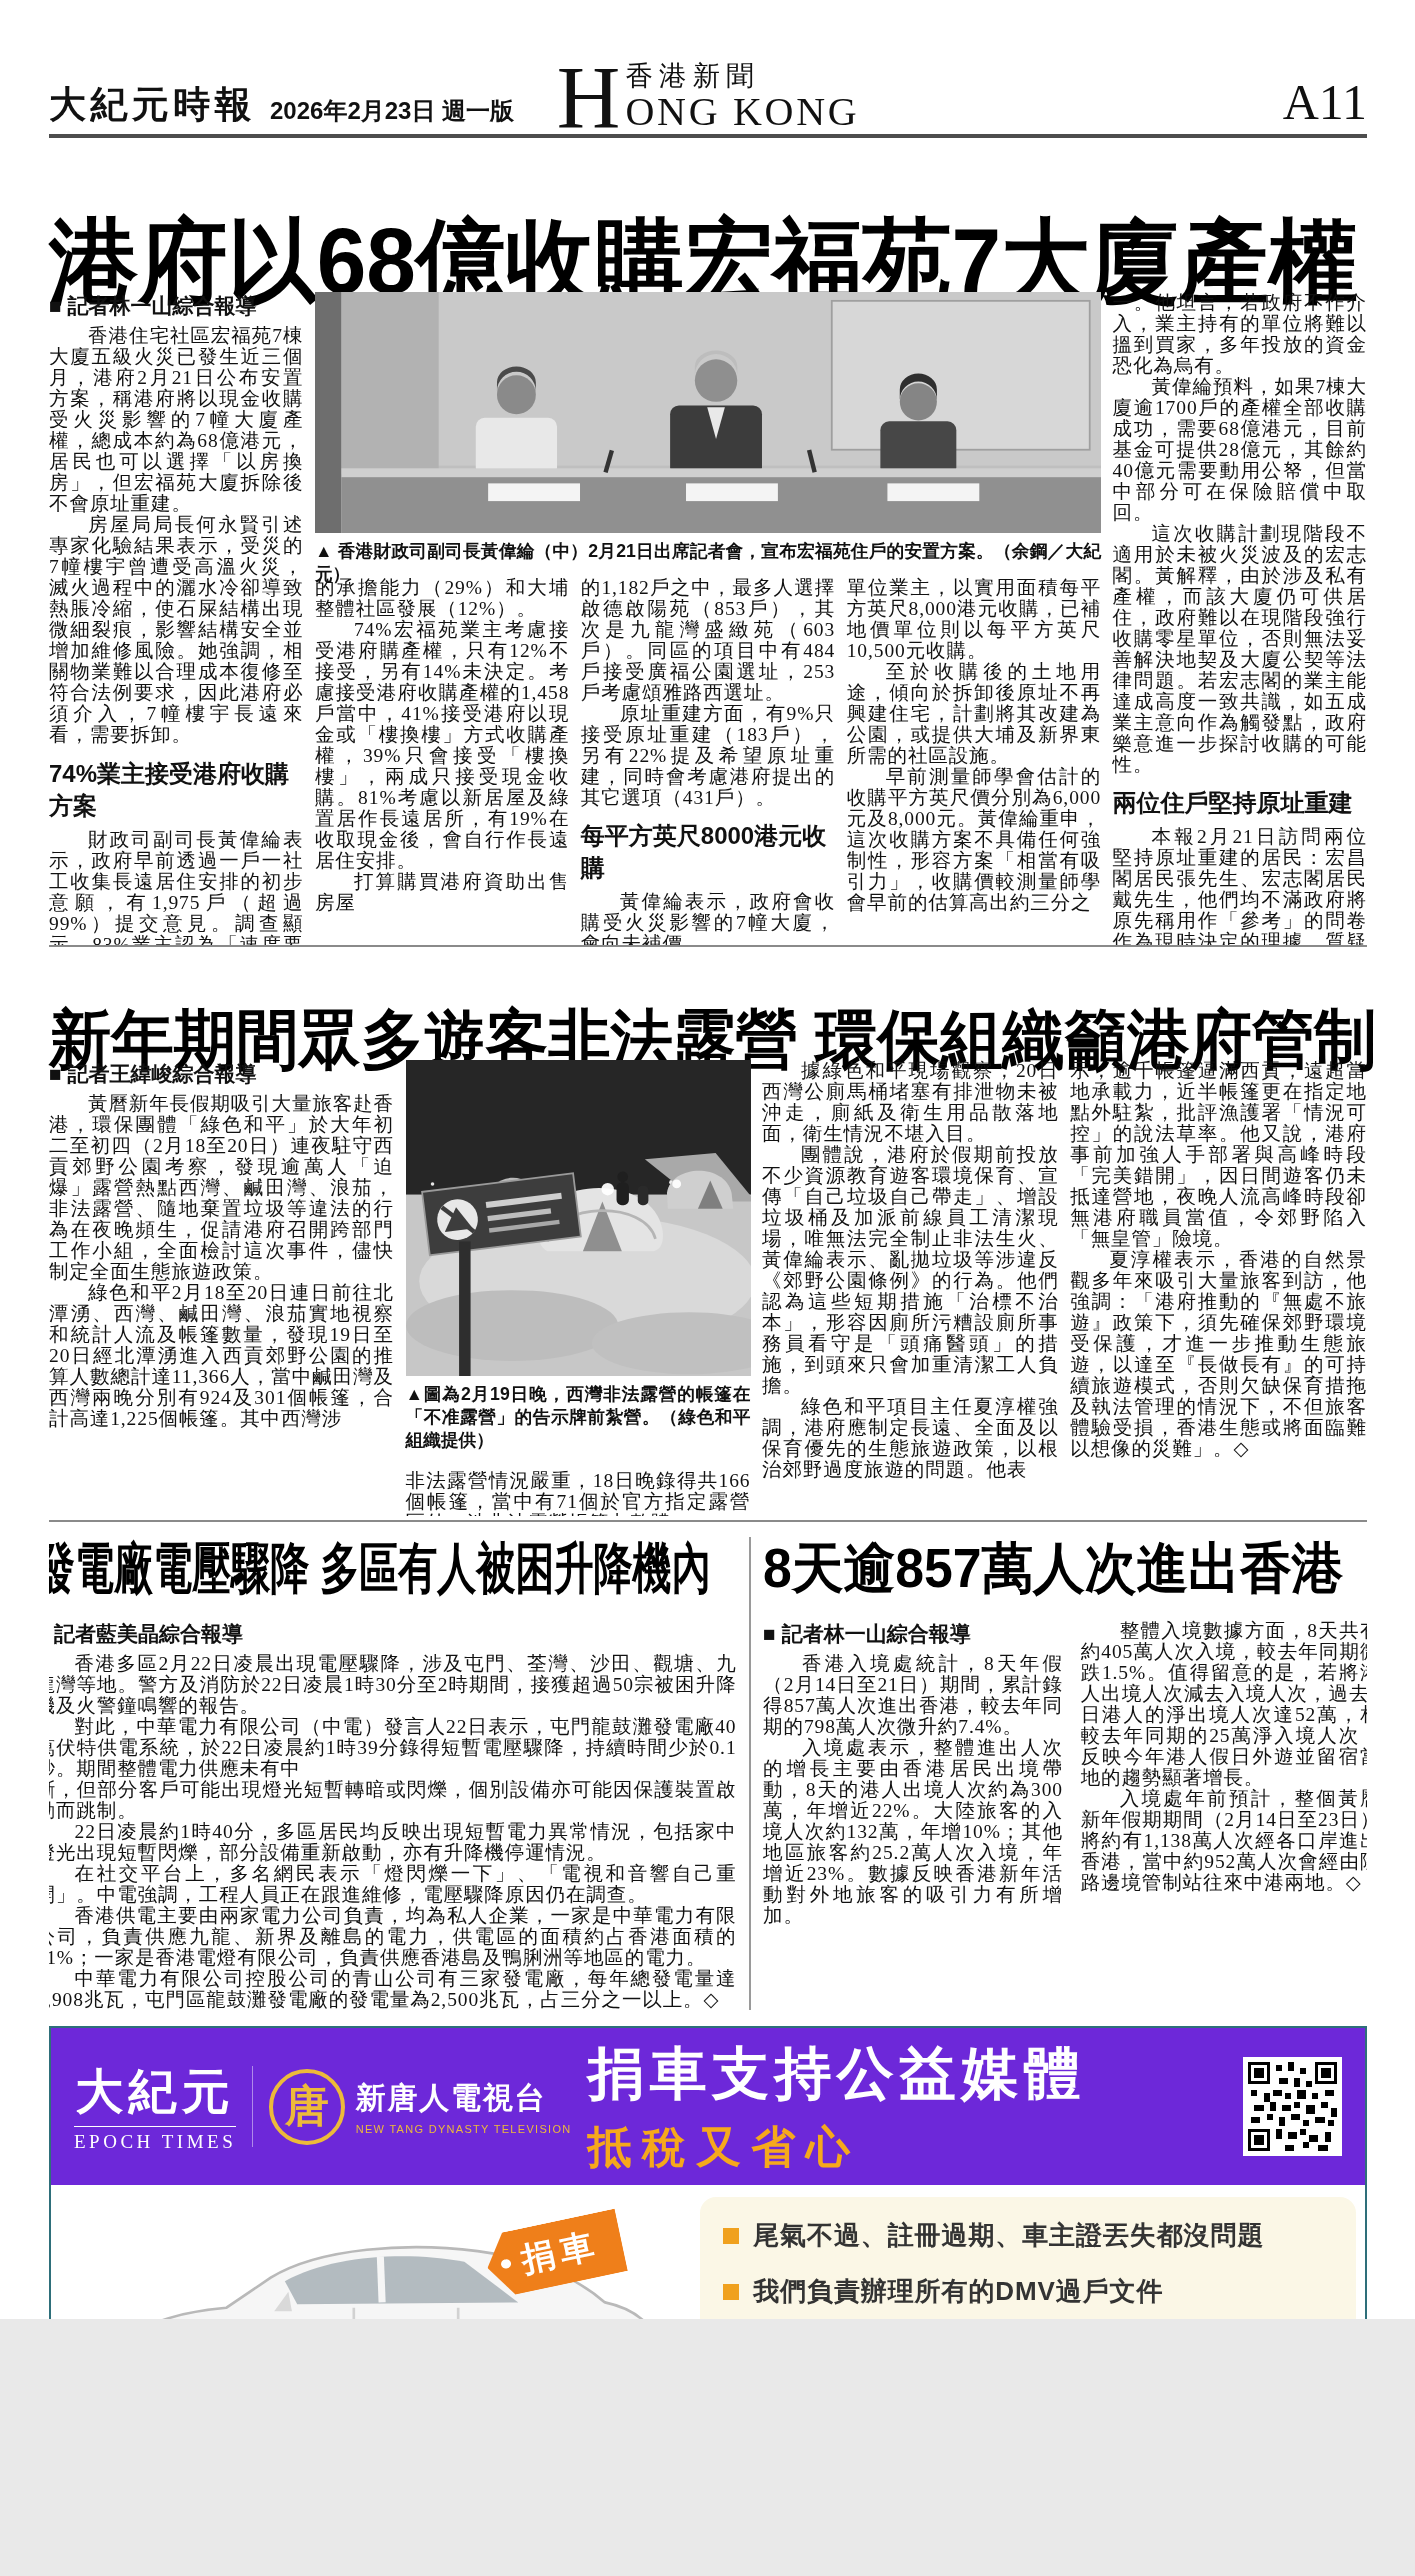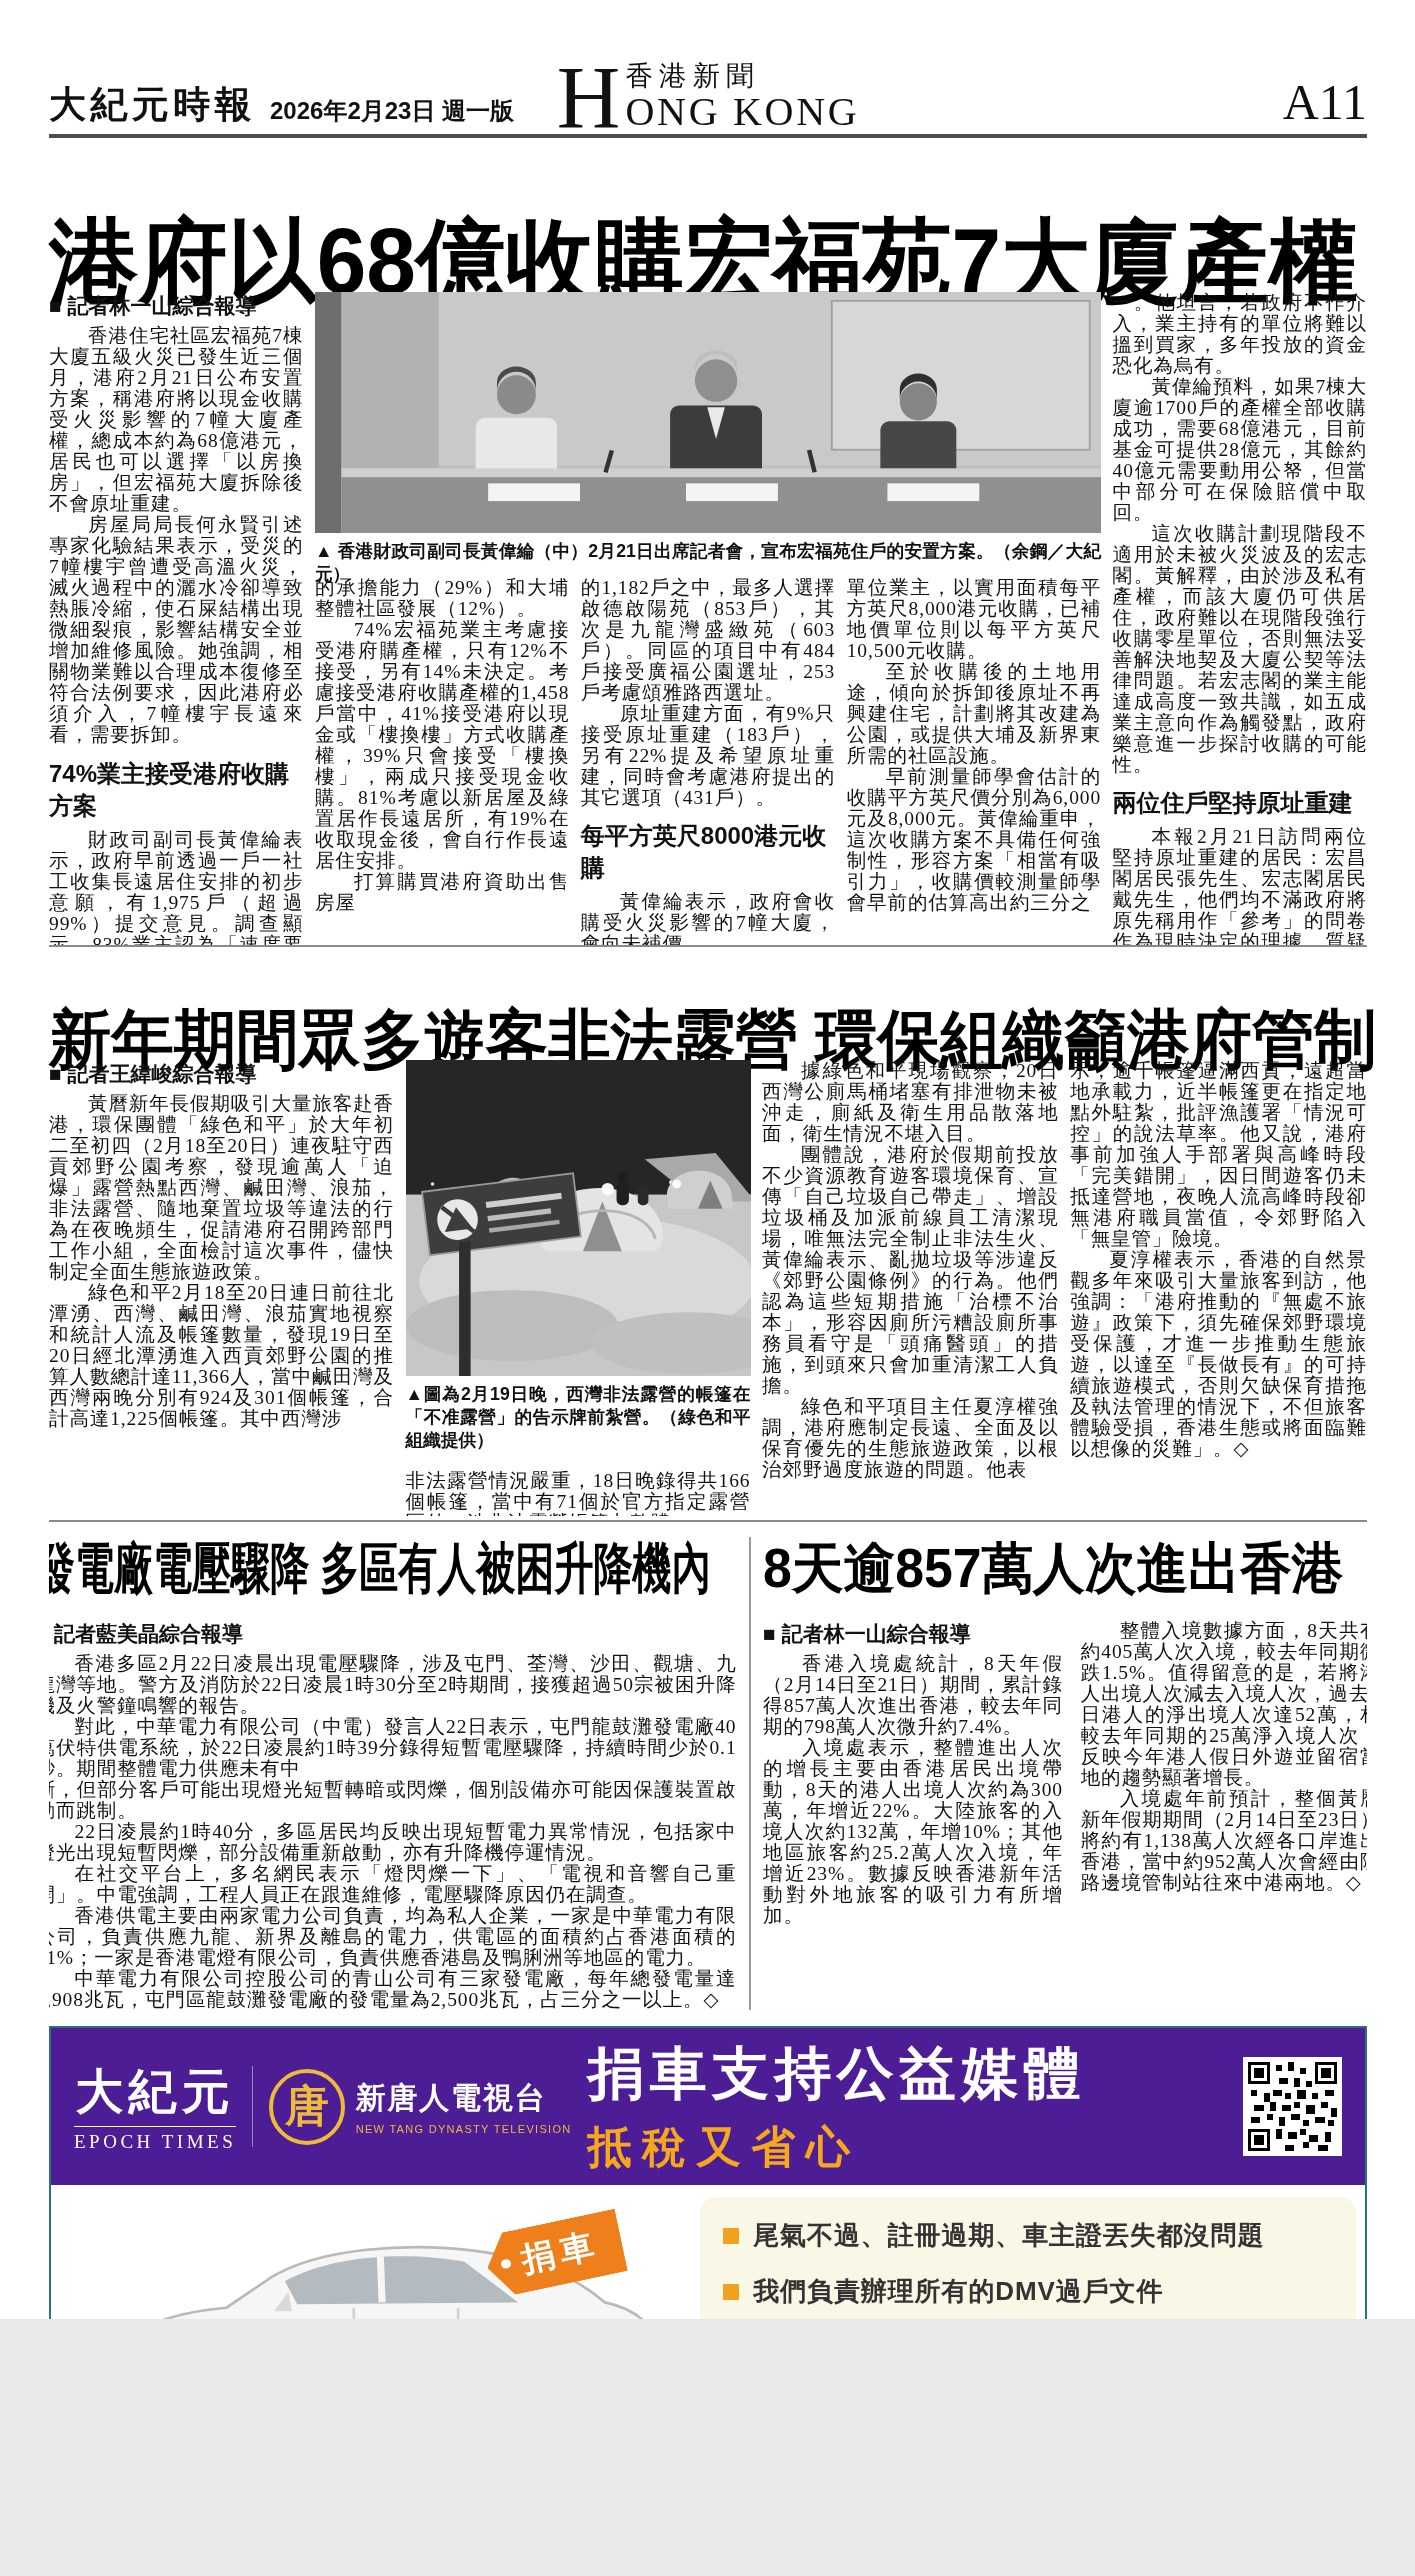--- a/index.html
+++ b/index.html
@@ -46,21 +46,21 @@
   .a3{width:701px;flex:none;} .a4{flex:1;}
   .vdiv{width:1.8px;background:#9a9a9a;margin:5.3px 12.4px 0 12.4px;flex:none;}
   .h3,.h4{font-family:"Liberation Sans","DejaVu Sans",sans-serif;font-weight:900;font-size:55px;white-space:nowrap;margin:0 0 14px 0;color:#000;}
   .cols3{display:grid;grid-template-columns:repeat(1,1fr);column-gap:11.5px;}
   .cols2{display:grid;grid-template-columns:repeat(2,1fr);column-gap:17.7px;}
   .photo-frame{width:100%;display:block;}
 
   
   .ad{top:2026px;height:543px;border:2.7px solid #2e6f7a;box-sizing:border-box;background:#fff;
       font-family:"Liberation Sans","DejaVu Sans",sans-serif;}
-  .ad-head{height:157px;background:#4c1d95;display:flex;align-items:center;padding:0 23px;box-sizing:border-box;gap:16px;}
+  .ad-head{height:157px;background:#6d28d9;display:flex;align-items:center;padding:0 23px;box-sizing:border-box;gap:16px;}
   .brand1{display:flex;flex-direction:column;align-items:center;color:#fff;flex:none;}
   .brand1-cn{font-family:"Liberation Serif",serif;font-weight:900;font-size:48px;letter-spacing:5.3px;}
   .brand1-en{font-family:"Liberation Serif",serif;font-size:19px;letter-spacing:3.5px;border-top:1.8px solid #fff;padding-top:3.5px;margin-top:1.8px;}
   .brand-sep{width:0.9px;height:81px;background:rgba(255,255,255,.45);flex:none;}
   .brand2{display:flex;align-items:center;gap:10.6px;flex:none;}
   .seal{width:76px;height:76px;border:4.4px solid #edba3a;border-radius:50%;display:flex;align-items:center;justify-content:center;
         color:#edba3a;font-size:44px;font-weight:bold;box-sizing:border-box;}
   .brand2-stack{display:flex;flex-direction:column;}
   .brand2-cn{color:#fff;font-size:30px;font-weight:bold;letter-spacing:1.8px;}
   .brand2-en{color:#edba3a;font-size:11px;letter-spacing:1.3px;margin-top:3.5px;}

